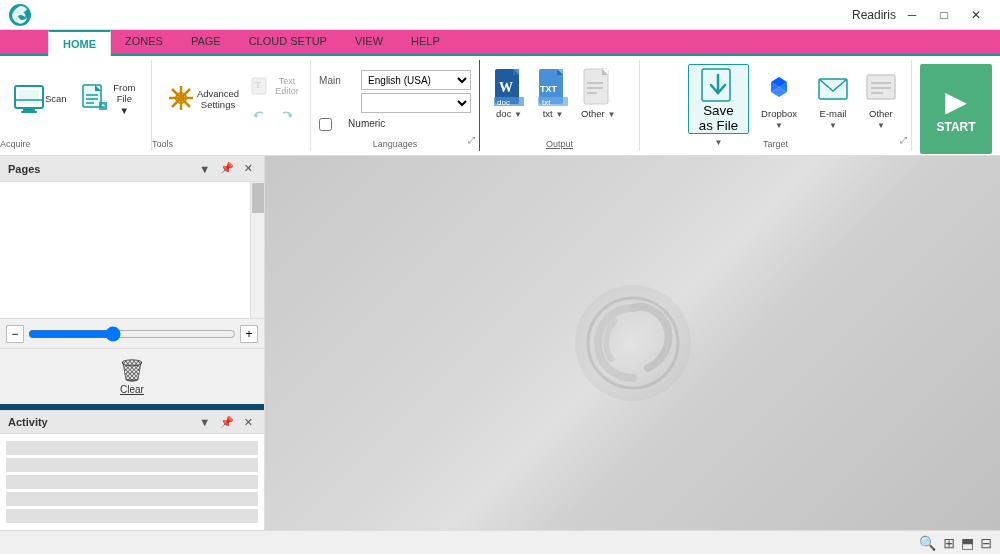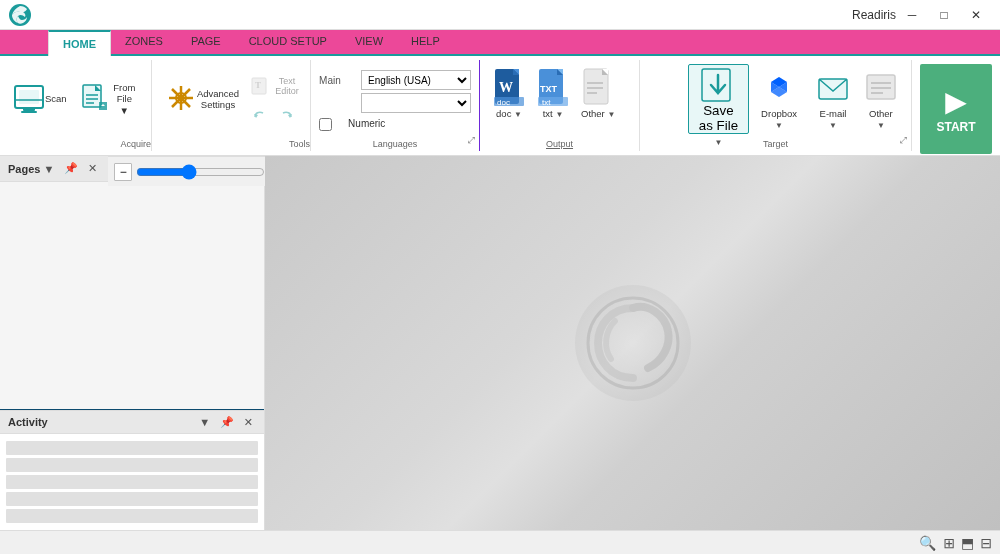--- a/index.html
+++ b/index.html
@@ -68,21 +68,21 @@
       min-width: fit-content;
       position: relative;
     }
     .ribbon-group:last-child { border-right: none; }
 
     .ribbon-group-label {
       position: absolute;
       bottom: 2px;
       font-size: 9px;
       color: #666;
-      text-align: right;
+      text-align: left;
       width: 100%;
       left: 0;
     }
 
     .ribbon-items {
       display: flex;
       align-items: flex-start;
       gap: 2px;
       flex: 1;
       padding-top: 4px;
@@ -210,22 +210,22 @@
       display: flex;
       flex-direction: column;
       border-right: 1px solid #ddd;
       flex-shrink: 0;
     }
 
     
     #pages-section {
       flex: 1;
       display: flex;
-      flex-direction: row;
-      border-bottom: 1px solid #0c4a6e;
+      flex-direction: column;
+      border-bottom: 6px solid #0c4a6e;
     }
     #pages-header {
       height: 26px;
       background: #e8e8e8;
       display: flex;
       align-items: center;
       justify-content: space-between;
       padding: 0 8px;
       border-bottom: 1px solid #ddd;
     }

